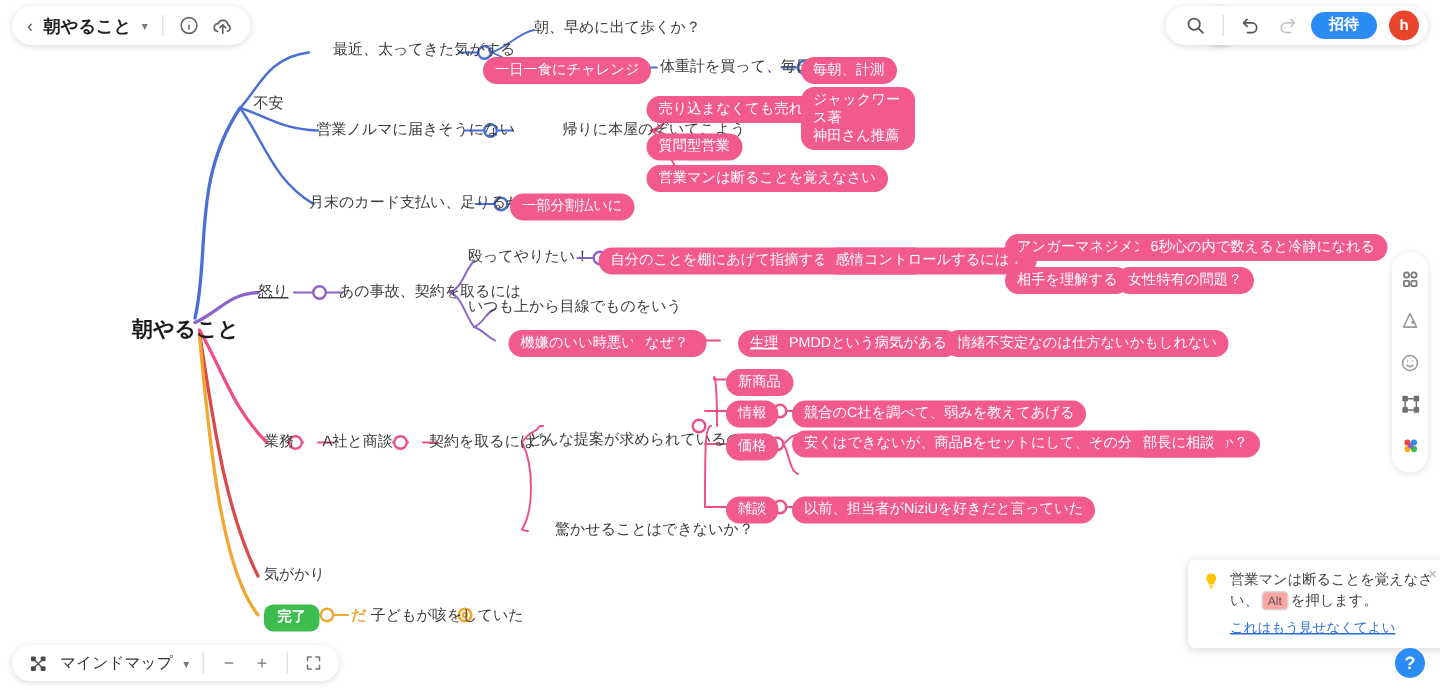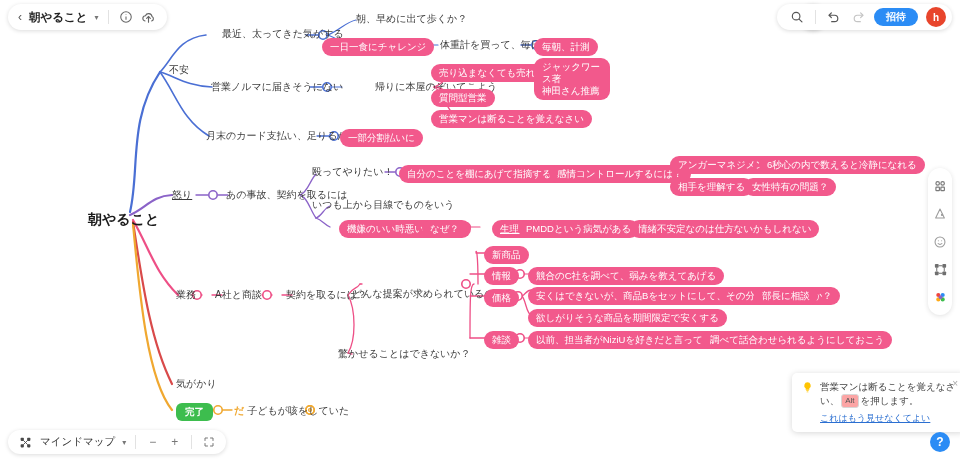--- a/index.html
+++ b/index.html
@@ -277,25 +277,23 @@
   <div class="node plain" style="left:176px;top:289px;">業務</div>
   <div class="node plain" style="left:215px;top:289px;">A社と商談</div>
   <div class="node plain" style="left:286px;top:289px;">契約を取るには？</div>
   <div class="node plain" style="left:352px;top:288px;">どんな提案が求められているのか？</div>
   <div class="node pill" style="left:484px;top:246px;">新商品</div>
   <div class="node pill" style="left:484px;top:267px;">情報</div>
   <div class="node pill" style="left:528px;top:267px;">競合のC社を調べて、弱みを教えてあげる</div>
   <div class="node pill" style="left:484px;top:289px;">価格</div>
   <div class="node pill" style="left:528px;top:287px;">安くはできないが、商品Bをセットにして、その分、安くできるか？</div>
   <div class="node pill" style="left:754px;top:287px;">部長に相談</div>
-  <div class="node pill" style="left:528px;top:309px;">欲しがりそうな商品を期間限定で安くする</div>
   <div class="node pill" style="left:484px;top:331px;">雑談</div>
   <div class="node pill" style="left:528px;top:331px;">以前、担当者がNiziUを好きだと言っていた</div>
-  <div class="node pill" style="left:702px;top:331px;">調べて話合わせられるようにしておこう</div>
-  <div class="node plain" style="left:338px;top:348px;text-align:right;">驚かせることはできないか？</div>
+  <div class="node plain" style="left:370px;top:348px;text-align:right;">驚かせることはできないか？</div>
 
   <div class="node plain" style="left:176px;top:378px;">気がかり</div>
 
   <div class="node green" style="left:176px;top:403px;">完了</div>
   <div class="node amber" style="left:234px;top:405px;"><span class="tag">だ</span><span>子どもが咳をしていた</span></div>
 
 </div>
 
 <div class="topbar-left">
   <span class="back">‹</span>

